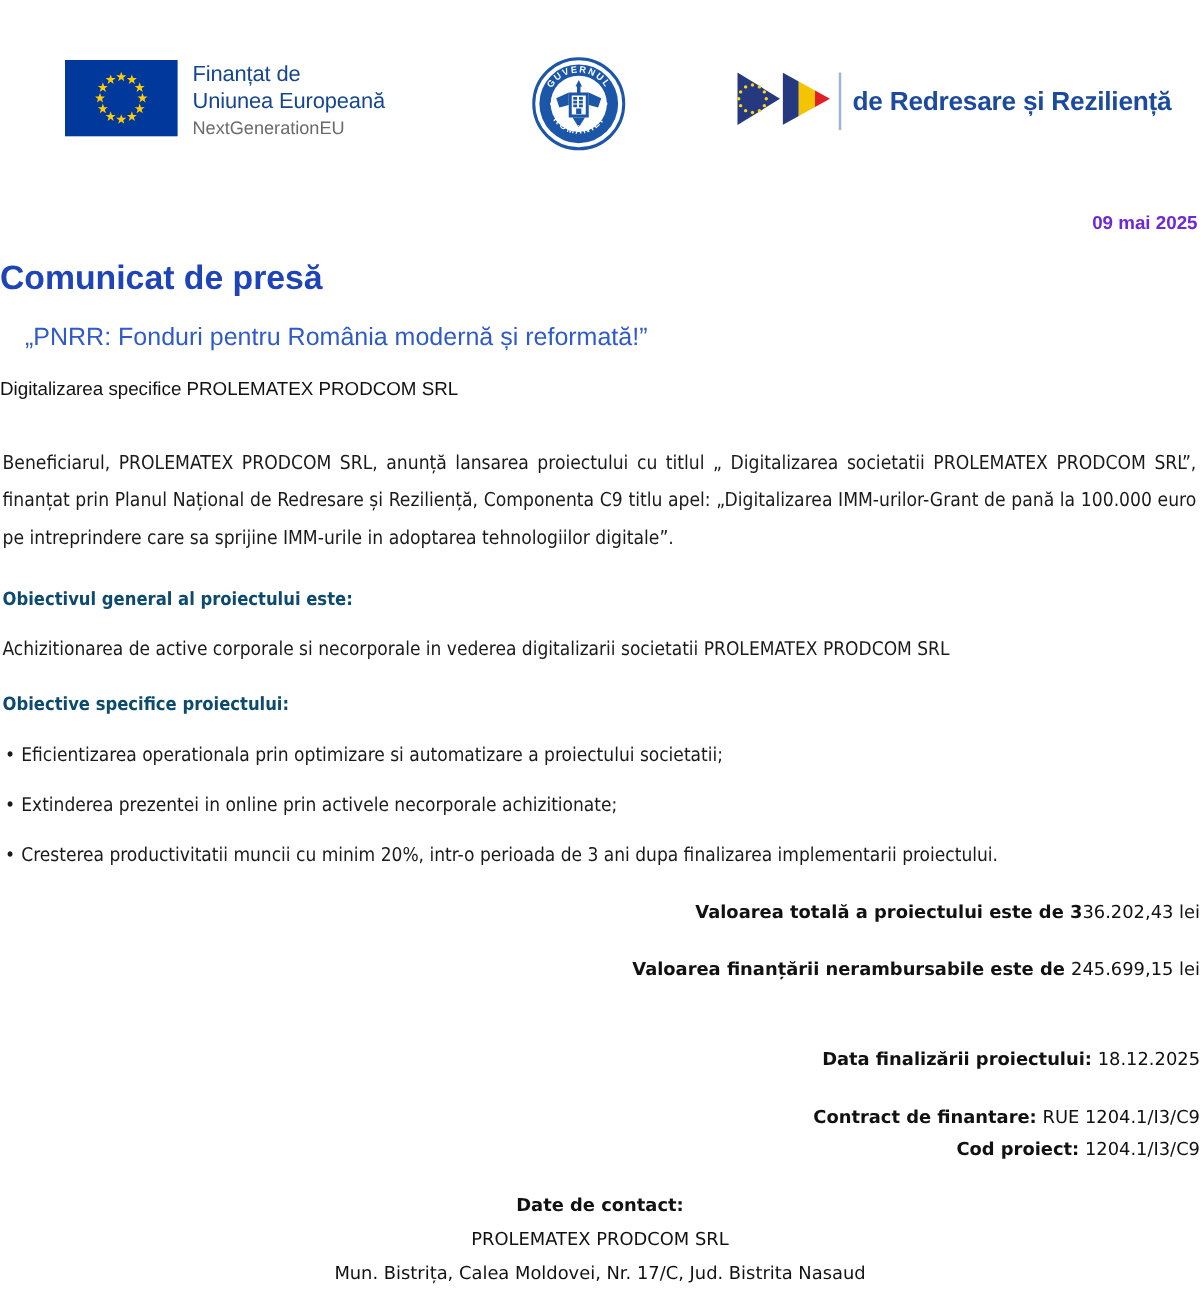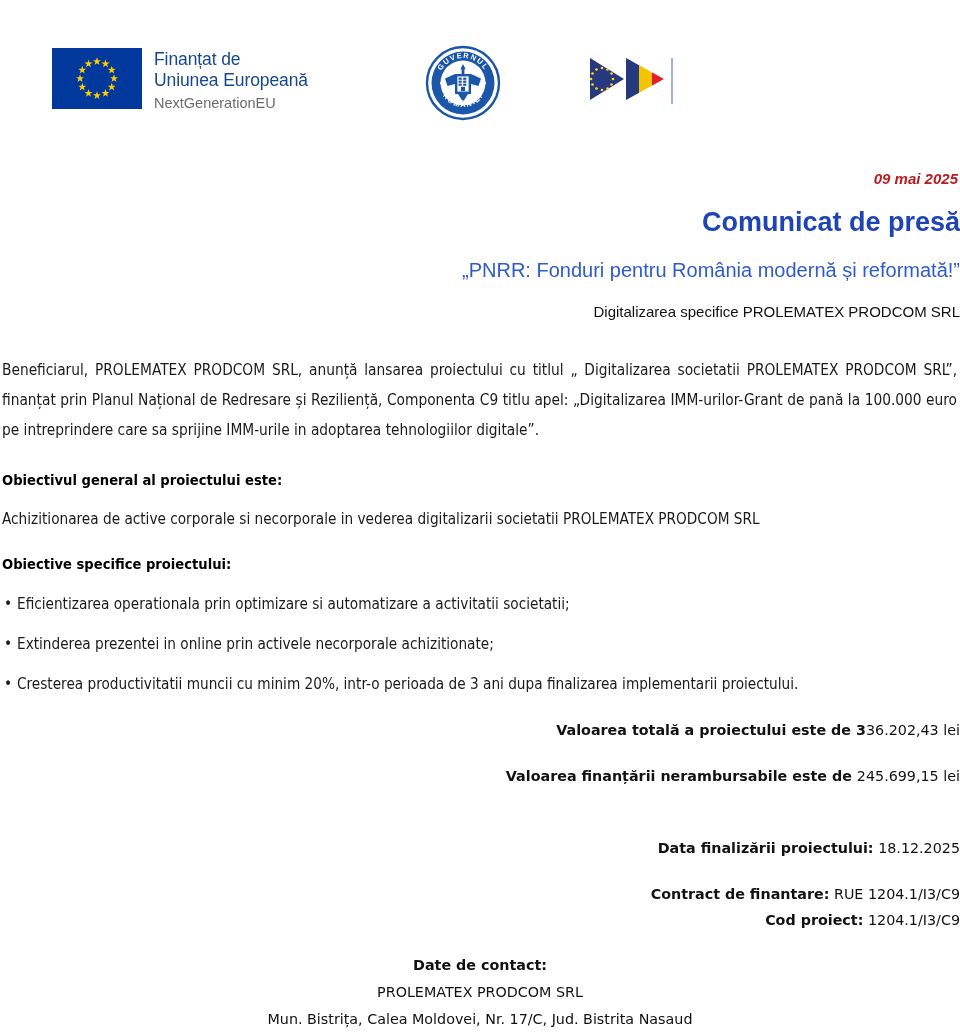--- a/index.html
+++ b/index.html
@@ -97,32 +97,31 @@
     letter-spacing: -0.2px;
   }
 
   
   .doc-date {
     position: absolute;
     right: 2px;
     top: 170px;
     font-family: "Liberation Sans", sans-serif;
     font-weight: bold;
-    font-style: italic;
     font-size: 15px;
-    color: #b91c1c;
+    color: #6d28d9;
   }
 
   
   .title-block {
     position: absolute;
     top: 205px;
     left: 0;
     width: 960px;
-    text-align: right;
+    text-align: left;
   }
   .main-title {
     font-family: "Liberation Sans", sans-serif;
     font-weight: bold;
     font-size: 27px;
     color: #1f44b5;
     line-height: 34px;
     margin: 0;
   }
   .sub-title {
@@ -161,21 +160,21 @@
     margin: 0 2px 0 2px;
     padding-right: 1px;
   }
 
   .sec-heading {
     font-family: "DejaVu Sans Condensed", "Liberation Sans Narrow", "Liberation Sans", sans-serif;
     font-stretch: condensed;
     font-weight: bold;
     font-size: 14.6px;
     line-height: 20px;
-    color: #000000;
+    color: #0c4a6e;
     margin: 25px 0 0 2px;
   }
   .sec-body {
     font-family: "DejaVu Sans Condensed", "Liberation Sans Narrow", "Liberation Sans", sans-serif;
     font-stretch: condensed;
     font-size: 15.2px;
     line-height: 20px;
     color: #1a1a1a;
     margin: 19px 0 0 2px;
   }
@@ -354,20 +353,21 @@
           <g clip-path="url(#tri2)">
             <rect x="38" y="0" width="13" height="50" fill="#26387e"></rect>
             <rect x="51" y="0" width="13" height="50" fill="#f5c400"></rect>
             <rect x="64" y="0" width="14" height="50" fill="#e01f26"></rect>
           </g>
         </g>
       </svg>
     </div>
     <div class="pnrr-divider"></div>
     <div class="pnrr-text">
+      <div class="pl2">de Redresare și Reziliență</div>
     </div>
   </div>
 </div>
 
 <div class="doc-date">09 mai 2025</div>
 
 <div class="title-block">
   <h1 class="main-title">Comunicat de presă</h1>
   <div class="sub-title">„PNRR: Fonduri pentru România modernă și reformată!”</div>
   <div class="sub-sub-title">Digitalizarea specifice PROLEMATEX PRODCOM SRL</div>
@@ -377,21 +377,21 @@
 
   <p class="intro-para">Beneficiarul, PROLEMATEX PRODCOM SRL, anunță lansarea proiectului cu titlul „ Digitalizarea societatii PROLEMATEX PRODCOM SRL”, finanțat prin Planul Național de Redresare și Reziliență, Componenta C9 titlu apel: „Digitalizarea IMM-urilor-Grant de pană la 100.000 euro pe intreprindere care sa sprijine IMM-urile in adoptarea tehnologiilor digitale”.</p>
 
   <div class="sec-heading">Obiectivul general al proiectului este:</div>
   <div class="sec-body">Achizitionarea de active corporale si necorporale in vederea digitalizarii societatii PROLEMATEX PRODCOM SRL</div>
 
   <div class="sec-heading">Obiective specifice proiectului:</div>
 
   <ul class="bullet-list">
     <li>
-      <span class="bullet-dot">•</span><span>Eficientizarea operationala prin optimizare si automatizare a activitatii societatii;</span>
+      <span class="bullet-dot">•</span><span>Eficientizarea operationala prin optimizare si automatizare a proiectului societatii;</span>
     </li>
     <li>
       <span class="bullet-dot">•</span><span>Extinderea prezentei in online prin activele necorporale achizitionate;</span>
     </li>
     <li>
       <span class="bullet-dot">•</span><span>Cresterea productivitatii muncii cu minim 20%, intr-o perioada de 3 ani dupa finalizarea implementarii proiectului.</span>
     </li>
   </ul>
 
   <div class="gap-26"></div>

